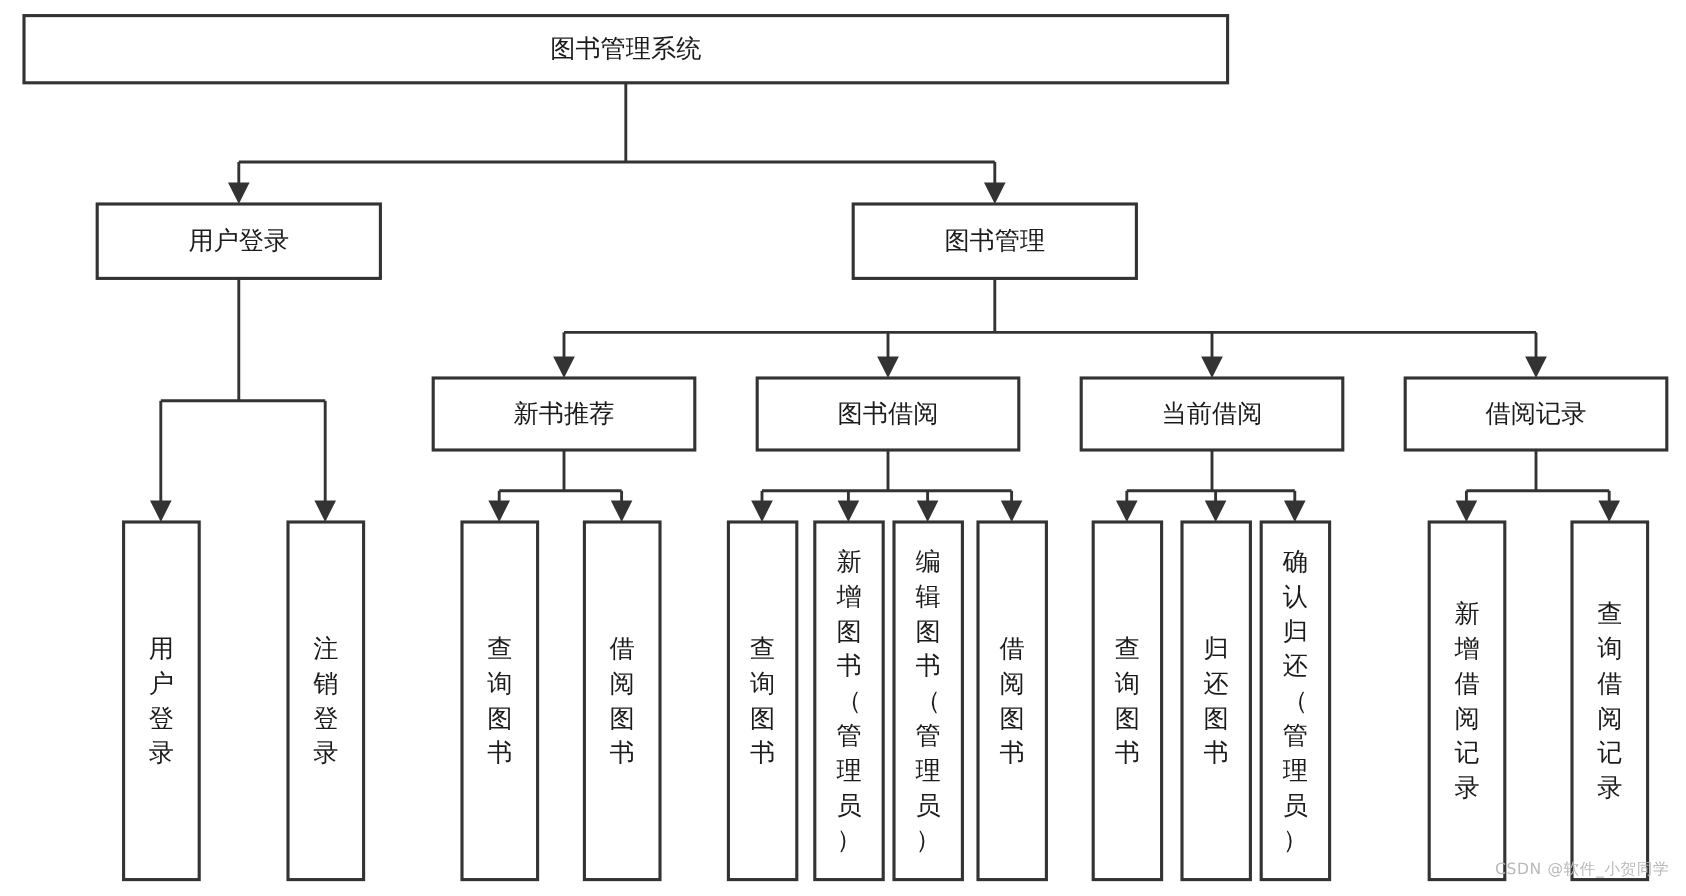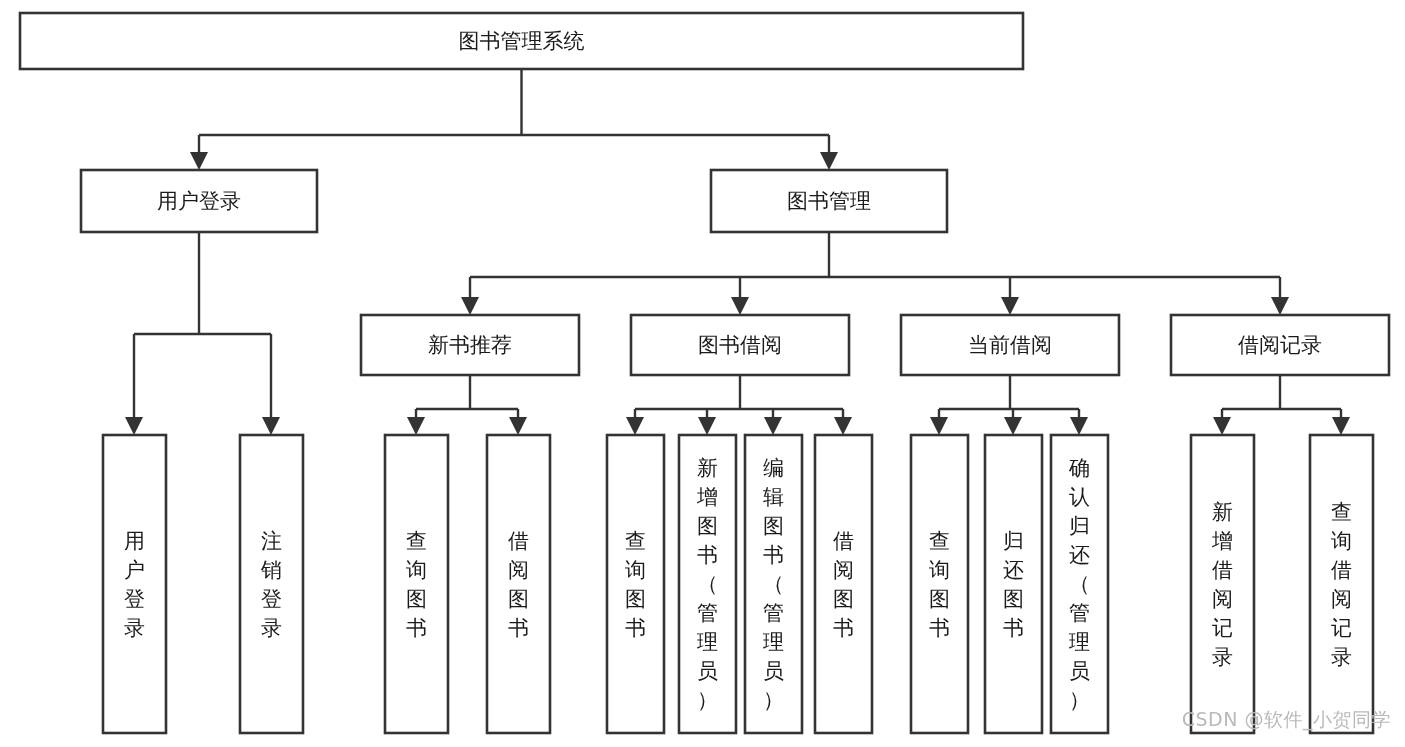--- a/index.html
+++ b/index.html
@@ -50,21 +50,21 @@
   }
   .arrow-head {
     fill: #333333;
     stroke: none;
   }
   .watermark {
     position: absolute;
     right: 14px;
     bottom: 6px;
     font-family: "DejaVu Sans", "Liberation Sans", sans-serif;
-    font-size: 19px;
+    font-size: 13px;
     color: #b9b9b9;
     letter-spacing: 0.5px;
     white-space: nowrap;
     pointer-events: none;
   }
 </style>
 </head>
 <body>
 
 <div id="diagram-root">

